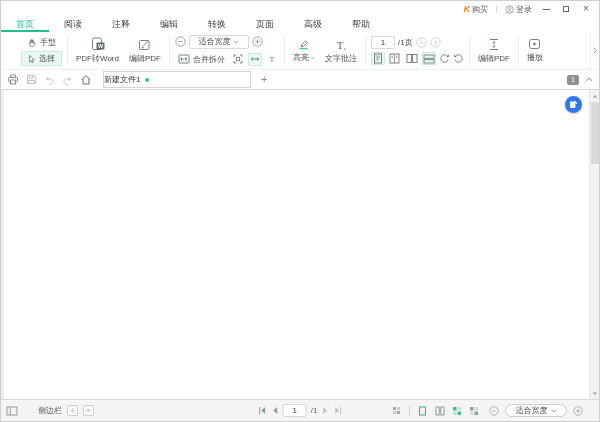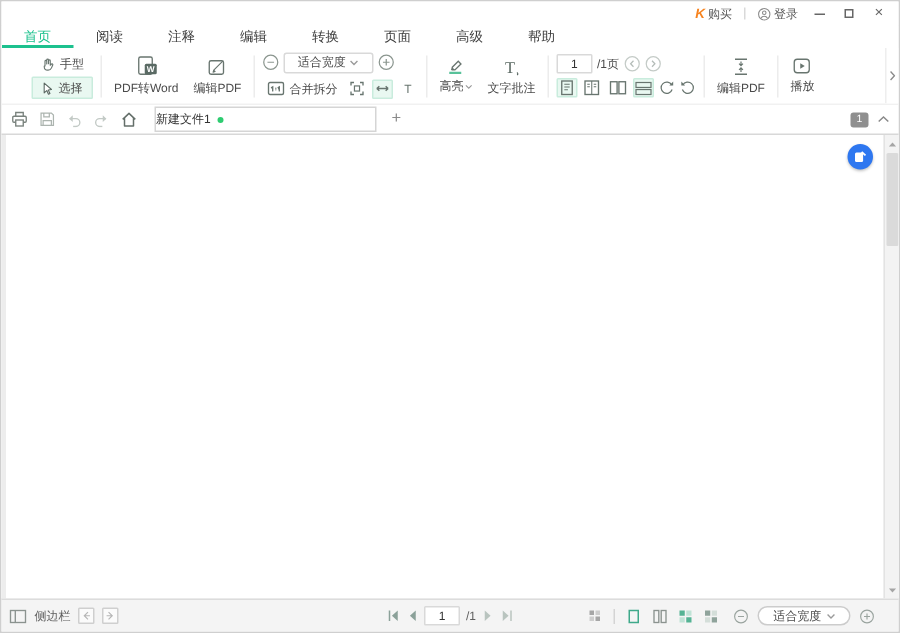--- a/index.html
+++ b/index.html
@@ -55,21 +55,21 @@
   .docarea{flex:1;position:relative;background:#fff;border-left:3px solid #ededed;overflow:hidden}
   .vscroll{position:absolute;top:0;right:0;bottom:0;width:10px;background:#f3f3f3;border-left:1px solid #e3e3e3;display:flex;flex-direction:column;align-items:center}
   .vscroll .arr{width:10px;height:11px;display:flex;align-items:center;justify-content:center;cursor:pointer}
   .vscroll .thumb{width:8px;height:62px;background:#dadada;border-radius:1px;margin-top:1px;cursor:pointer}
   .vscroll .arr.bottom{margin-top:auto}
   .fab{position:absolute;top:6px;right:17px;width:17px;height:17px;border-radius:50%;background:#2e77f0;display:flex;align-items:center;justify-content:center;cursor:pointer;box-shadow:0 1px 2px rgba(0,0,0,.25)}
 
   
   .statusbar{height:22px;flex:0 0 auto;background:#f4f4f4;border-top:1px solid #dcdcdc;display:flex;align-items:center;position:relative;font-size:8px;color:#5f5f5f;padding:0 16px 0 5px}
   .sb-left{display:flex;align-items:center;gap:5px}
-  .sb-toggle{display:flex;align-items:center;gap:5px;cursor:pointer}
+  .sb-toggle{display:flex;align-items:center;gap:20px;cursor:pointer}
   .sb-sqbtn{width:11px;height:11px;border:1px solid #cfcfcf;border-radius:1px;background:#fbfbfb;display:flex;align-items:center;justify-content:center;cursor:pointer}
   .sb-center{position:absolute;left:50%;transform:translateX(-50%);display:flex;align-items:center;gap:4px}
   .sb-nav{cursor:pointer;display:flex;align-items:center}
   .sb-right{margin-left:auto;display:flex;align-items:center;gap:4px}
   .sb-div{width:1px;height:10px;background:#d4d4d4;margin:0 2px}
   .viewbtn{width:13px;height:13px;display:flex;align-items:center;justify-content:center;cursor:pointer;border:1px solid transparent}
   .fit-pill{height:13px;width:62px;border:1px solid #cccccc;border-radius:7px;background:#fff;display:flex;align-items:center;justify-content:center;gap:3px;font-size:8px;color:#4a4a4a;cursor:pointer;margin:0 2px}
 </style>
 </head>
 <body>

